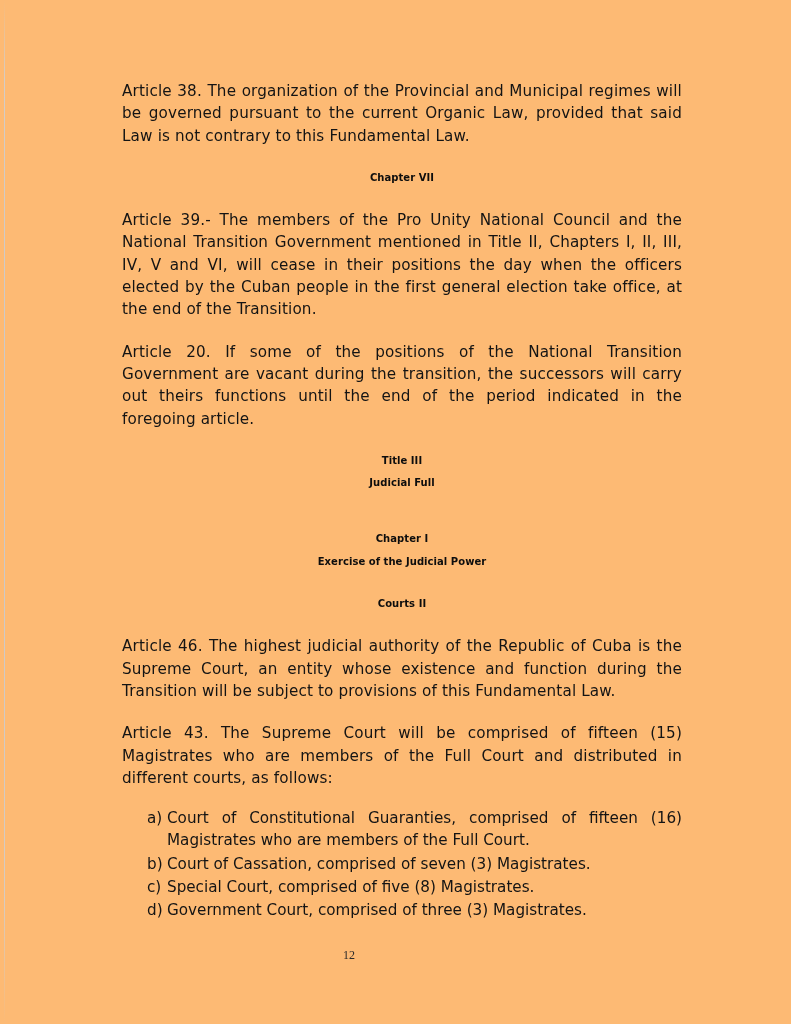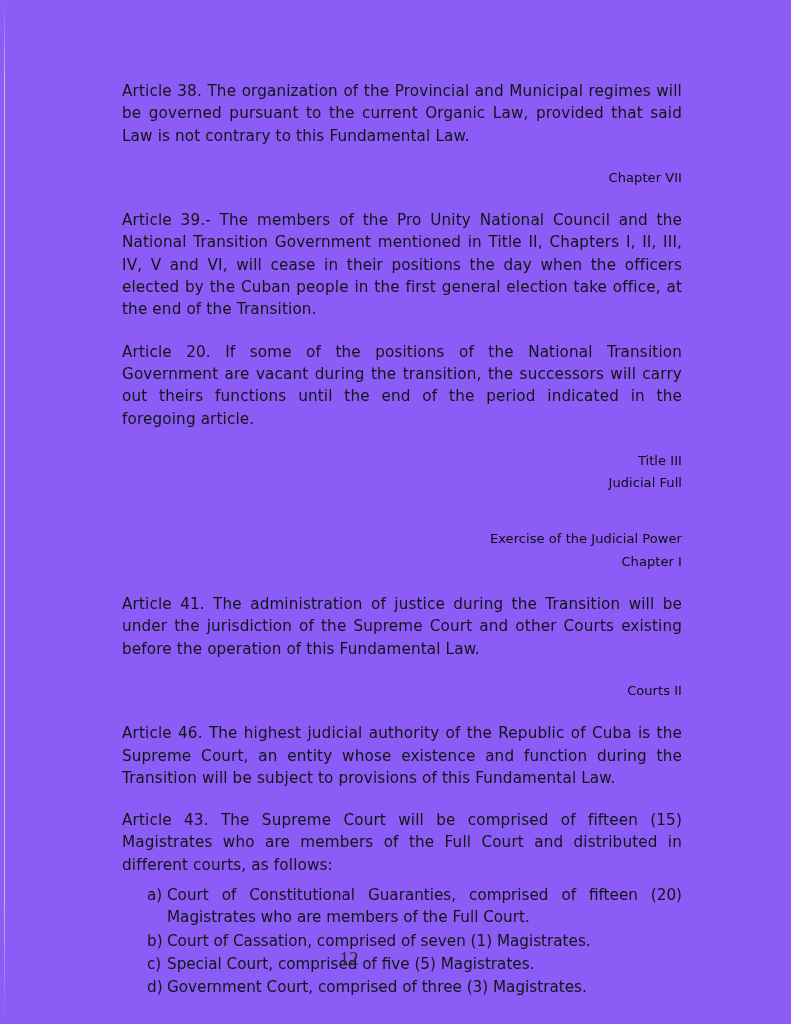--- a/index.html
+++ b/index.html
@@ -6,21 +6,21 @@
   html, body {
     margin: 0;
     padding: 0;
     background: #ffffff;
   }
 
   .page {
     position: relative;
     width: 791px;
     height: 1024px;
-    background: #8b5cf6;
+    background: #fdba74;
     overflow: hidden;
     font-family: "DejaVu Sans", sans-serif;
   }
 
   
   .scan-edge-left {
     position: absolute;
     left: 4px;
     top: 0;
     width: 1px;
@@ -46,35 +46,34 @@
     line-height: 22.3px;
     color: #141414;
     text-align: justify;
     text-justify: inter-word;
     letter-spacing: 0.01em;
     -webkit-hyphens: none;
     hyphens: none;
   }
 
   p.body-text.tight {
-    margin-bottom: 8px;
+    margin-bottom: 18px;
   }
 
   .heading-block {
     margin: 0 0 20px 0;
     text-align: center;
   }
 
   .heading-block .heading-line {
-    font-size: 13px;
+    font-size: 10px;
     line-height: 22.3px;
-    font-weight: normal;
+    font-weight: bold;
     color: #0d0d0d;
     letter-spacing: 0.005em;
-    text-align: right;
   }
 
   .heading-gap {
     height: 22px;
   }
 
   ul.lettered-list {
     list-style: none;
     margin: 0;
     padding: 0;
@@ -102,21 +101,21 @@
     display: block;
   }
 
   .page-number {
     position: absolute;
     left: 0;
     top: 948px;
     width: 698px;
     text-align: center;
     font-family: "Liberation Serif", serif;
-    font-size: 19px;
+    font-size: 12px;
     color: #2a2a2a;
   }
 </style>
 </head>
 <body>
 
 <div class="page">
 
   <div class="scan-edge-left"></div>
 
@@ -133,46 +132,45 @@
     <p class="body-text">Article 20. If some of the positions of the National Transition Government are vacant during the transition, the successors will carry out theirs functions until the end of the period indicated in the foregoing article.</p>
 
     <div class="heading-block" style="margin-bottom:12px;">
       <div class="heading-line">Title III</div>
       <div class="heading-line">Judicial Full</div>
     </div>
 
     <div class="heading-gap"></div>
 
     <div class="heading-block">
+      <div class="heading-line">Chapter I</div>
       <div class="heading-line">Exercise of the Judicial Power</div>
-      <div class="heading-line">Chapter I</div>
     </div>
 
-    <p class="body-text">Article 41. The administration of justice during the Transition will be under the jurisdiction of the Supreme Court and other Courts existing before the operation of this Fundamental Law.</p>
 
     <div class="heading-block">
       <div class="heading-line">Courts II</div>
     </div>
 
     <p class="body-text">Article 46. The highest judicial authority of the Republic of Cuba is the Supreme Court, an entity whose existence and function during the Transition will be subject to provisions of this Fundamental Law.</p>
 
     <p class="body-text tight">Article 43. The Supreme Court will be comprised of fifteen (15) Magistrates who are members of the Full Court and distributed in different courts, as follows:</p>
 
     <ul class="lettered-list">
       <li>
         <span class="marker">a)</span>
-        <span class="item-text">Court of Constitutional Guaranties, comprised of fifteen (20) Magistrates who are members of the Full Court.</span>
+        <span class="item-text">Court of Constitutional Guaranties, comprised of fifteen (16) Magistrates who are members of the Full Court.</span>
       </li>
       <li>
         <span class="marker">b)</span>
-        <span class="item-text">Court of Cassation, comprised of seven (1) Magistrates.</span>
+        <span class="item-text">Court of Cassation, comprised of seven (3) Magistrates.</span>
       </li>
       <li>
         <span class="marker">c)</span>
-        <span class="item-text">Special Court, comprised of five (5) Magistrates.</span>
+        <span class="item-text">Special Court, comprised of five (8) Magistrates.</span>
       </li>
       <li>
         <span class="marker">d)</span>
         <span class="item-text">Government Court, comprised of three (3) Magistrates.</span>
       </li>
     </ul>
 
   </div>
 
   <div class="page-number">12</div>

